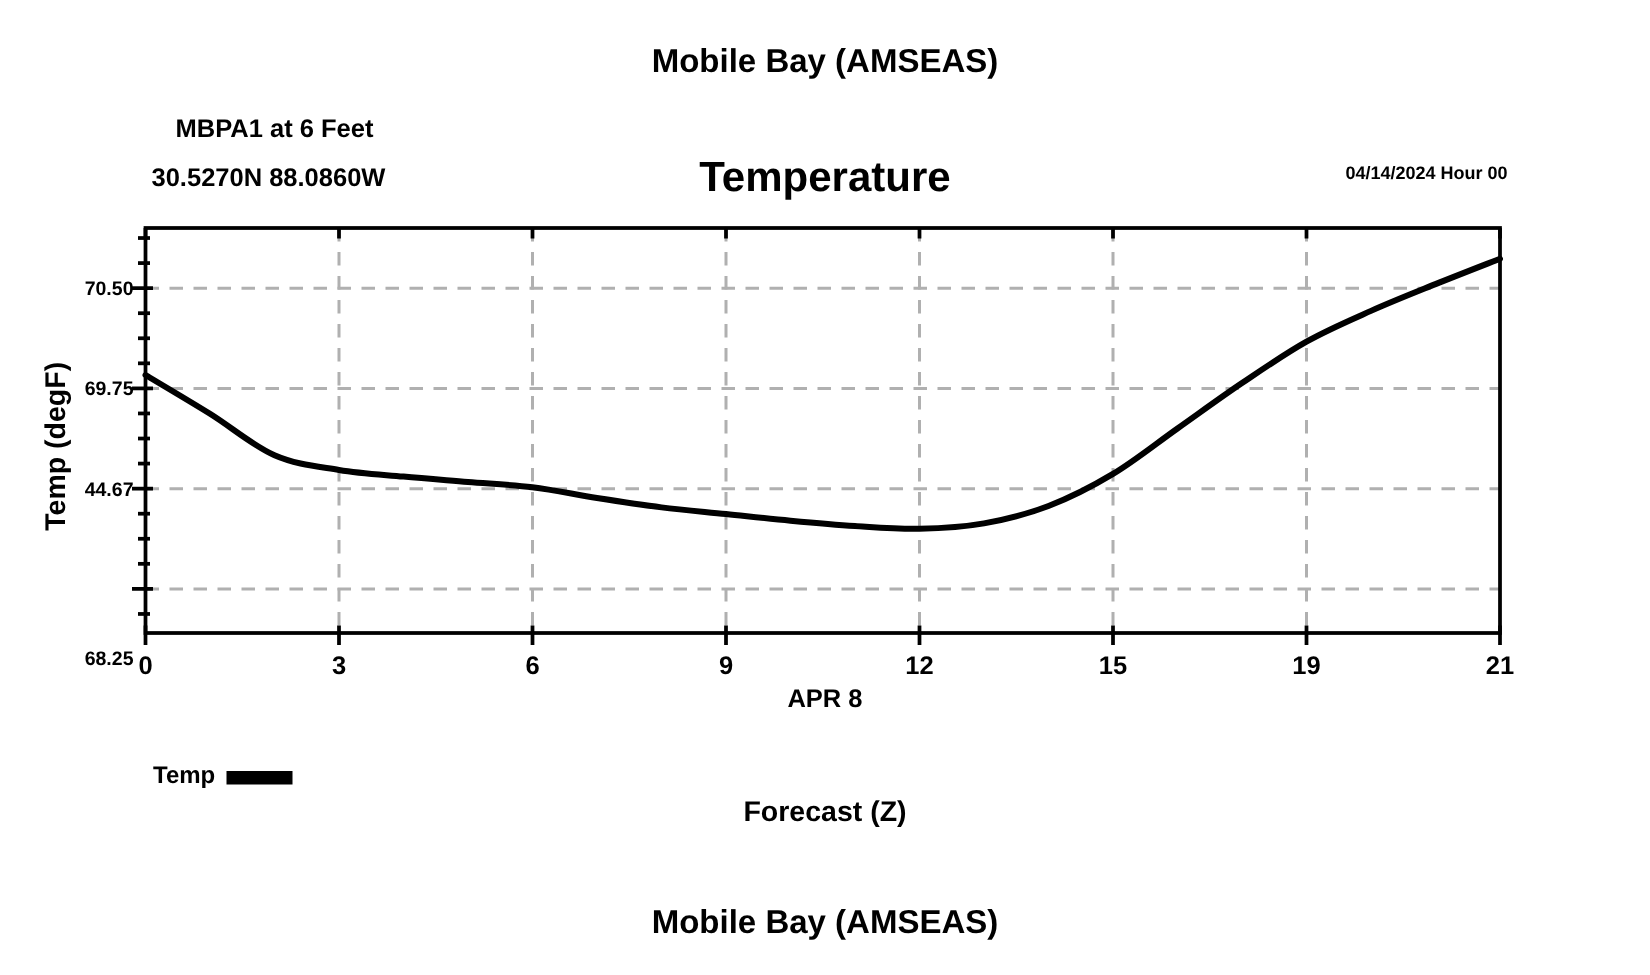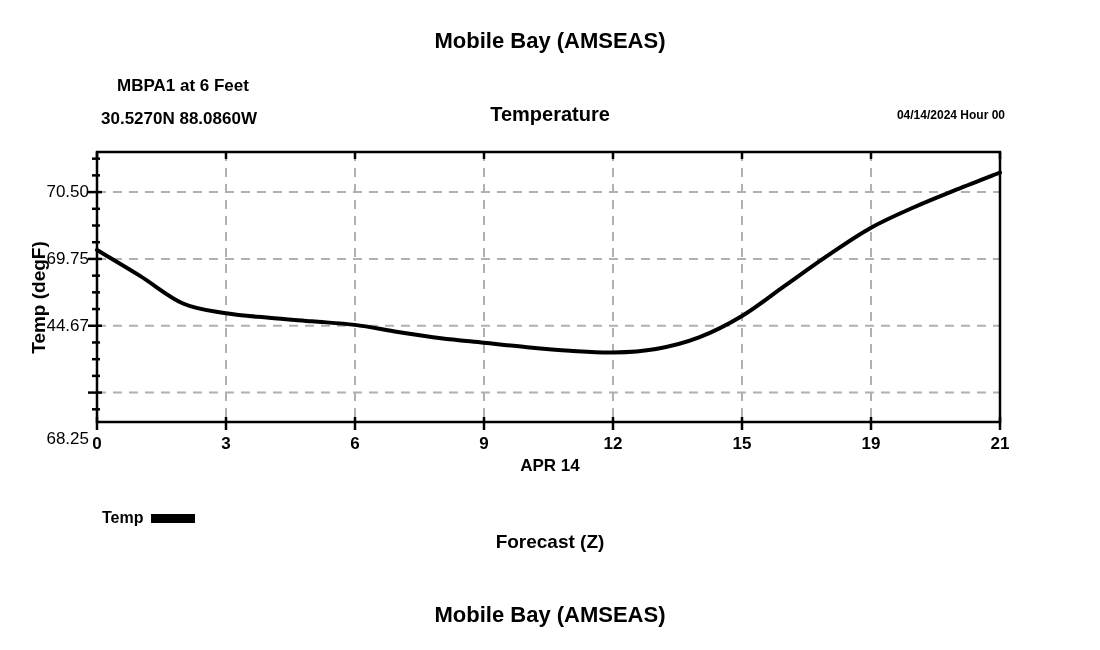--- a/index.html
+++ b/index.html
@@ -40,21 +40,21 @@
     left: 0;
     width: 1100px;
     text-align: center;
     font-size: 22px;
   }
   #subtitle-center {
     top: 104px;
     left: 0;
     width: 1100px;
     text-align: center;
-    font-size: 20px;
+    font-size: 28px;
   }
   #station-line {
     top: 77px;
     left: 101px;
     font-size: 17px;
     margin-left: 16px;
   }
   #coords-line {
     top: 110px;
     left: 101px;
@@ -87,22 +87,22 @@
     width: 1100px;
     text-align: center;
     font-size: 19px;
     margin-top: 48px;
   }
   .ytick-label {
     position: absolute;
     right: 0;
     width: 90px;
     text-align: right;
-    font-size: 17px;
-    font-weight: normal;
+    font-size: 13px;
+    font-weight: bold;
     transform: translateY(-50%);
   }
   .xtick-label {
     position: absolute;
     top: 434px;
     width: 60px;
     text-align: center;
     font-size: 17px;
     font-weight: bold;
   }
@@ -215,21 +215,21 @@
       <div class="xtick-label" style="left: 67px;">0</div>
       <div class="xtick-label" style="left: 196px;">3</div>
       <div class="xtick-label" style="left: 325px;">6</div>
       <div class="xtick-label" style="left: 454px;">9</div>
       <div class="xtick-label" style="left: 583px;">12</div>
       <div class="xtick-label" style="left: 712px;">15</div>
       <div class="xtick-label" style="left: 841px;">19</div>
       <div class="xtick-label" style="left: 970px;">21</div>
     </div>
 
-  <div class="txt" id="xlabel-date">APR 14</div>
+  <div class="txt" id="xlabel-date">APR 8</div>
   <div class="txt" id="xlabel-axis">Forecast (Z)</div>
 
   <div id="legend-row">
     <span id="legend-label">Temp</span>
     <span id="legend-swatch"></span>
   </div>
 
   <div class="txt" id="bottom-title">Mobile Bay (AMSEAS)</div>
 
 </div>

